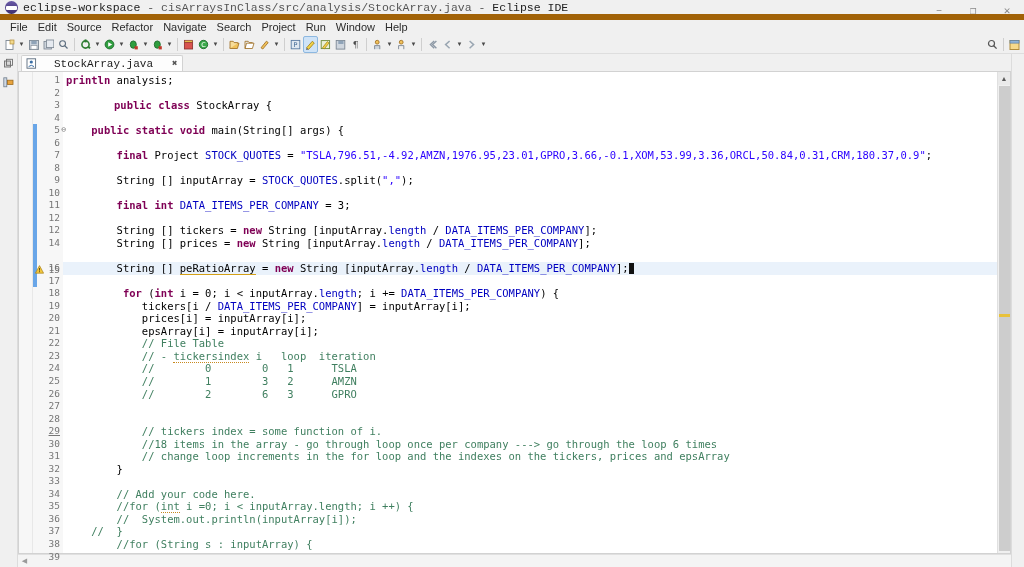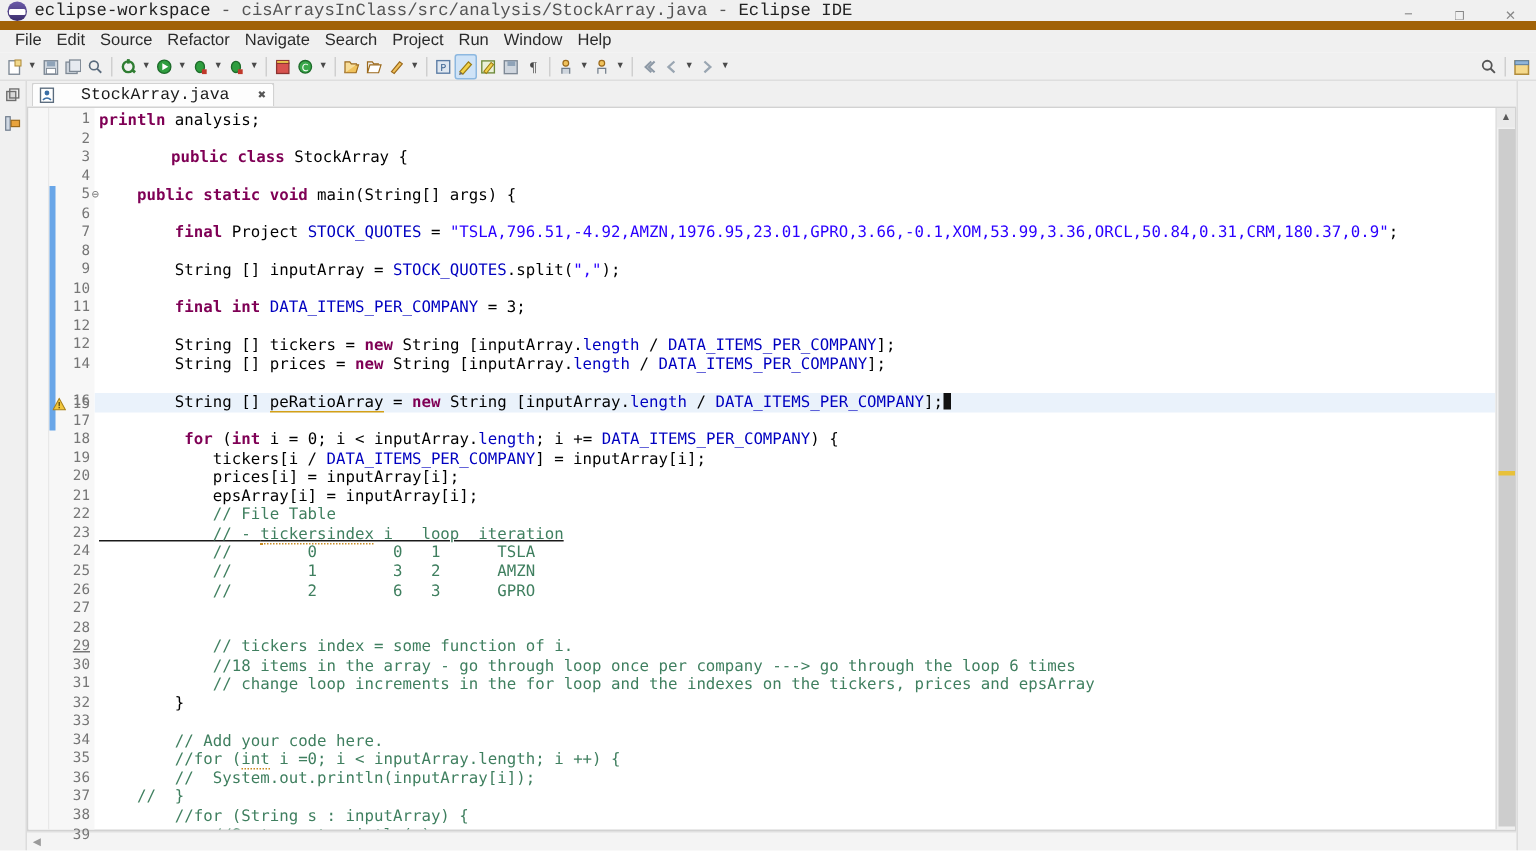--- a/index.html
+++ b/index.html
@@ -387,21 +387,21 @@
           <div class="ln" style="top: 139.94px;"></div>
           <div class="ln" style="top: 152.48px;"><span class="pl">        String [] tickers = </span><span class="kw">new </span><span class="pl">String [inputArray.</span><span class="fld">length</span><span class="pl"> / </span><span class="fld">DATA_ITEMS_PER_COMPANY</span><span class="pl">];</span></div>
           <div class="ln" style="top: 165.02px;"><span class="pl">        String [] prices = </span><span class="kw">new </span><span class="pl">String [inputArray.</span><span class="fld">length</span><span class="pl"> / </span><span class="fld">DATA_ITEMS_PER_COMPANY</span><span class="pl">];</span></div>
           <div class="ln curline" style="top: 190.1px;"><span class="pl">        String [] </span><span class="pl sq2">peRatioArray</span><span class="pl"> = </span><span class="kw">new </span><span class="pl">String [inputArray.</span><span class="fld">length</span><span class="pl"> / </span><span class="fld">DATA_ITEMS_PER_COMPANY</span><span class="pl">];</span><span class="cur"></span></div>
           <div class="ln" style="top: 202.64px;"></div>
           <div class="ln" style="top: 215.18px;"><span class="pl">         </span><span class="kw">for </span><span class="pl">(</span><span class="kw">int </span><span class="pl">i = 0; i &lt; inputArray.</span><span class="fld">length</span><span class="pl">; i += </span><span class="fld">DATA_ITEMS_PER_COMPANY</span><span class="pl">) {</span></div>
           <div class="ln" style="top: 240.26px;"><span class="pl">            prices[i] = inputArray[i];</span></div>
           <div class="ln" style="top: 227.72px;"><span class="pl">            tickers[i / </span><span class="fld">DATA_ITEMS_PER_COMPANY</span><span class="pl">] = inputArray[i];</span></div>
           <div class="ln" style="top: 252.8px;"><span class="pl">            epsArray[i] = inputArray[i];</span></div>
           <div class="ln" style="top: 265.34px;"><span class="cm">            // File Table</span></div>
-          <div class="ln" style="top: 277.88px; text-decoration: underline;"><span class="cm">            // - </span><span class="cm sq">tickersindex</span><span class="cm"> i   loop  iteration</span></div>
+          <div class="ln" style="top: 277.88px;"><span class="cm">            // - </span><span class="cm sq">tickersindex</span><span class="cm"> i   loop  iteration</span></div>
           <div class="ln" style="top: 290.42px;"><span class="cm">            //        0        0   1      TSLA</span></div>
           <div class="ln" style="top: 302.96px;"><span class="cm">            //        1        3   2      AMZN</span></div>
           <div class="ln" style="top: 315.5px;"><span class="cm">            //        2        6   3      GPRO</span></div>
           <div class="ln" style="top: 328.04px;"></div>
           <div class="ln" style="top: 340.58px;"></div>
           <div class="ln" style="top: 353.12px;"><span class="cm">            // tickers index = some function of i.</span></div>
           <div class="ln" style="top: 365.66px;"><span class="cm">            //18 items in the array - go through loop once per company ---&gt; go through the loop 6 times</span></div>
           <div class="ln" style="top: 378.2px;"><span class="cm">            // change loop increments in the for loop and the indexes on the tickers, prices and epsArray</span></div>
           <div class="ln" style="top: 390.74px;"><span class="pl">        }</span></div>
           <div class="ln" style="top: 403.28px;"></div>

